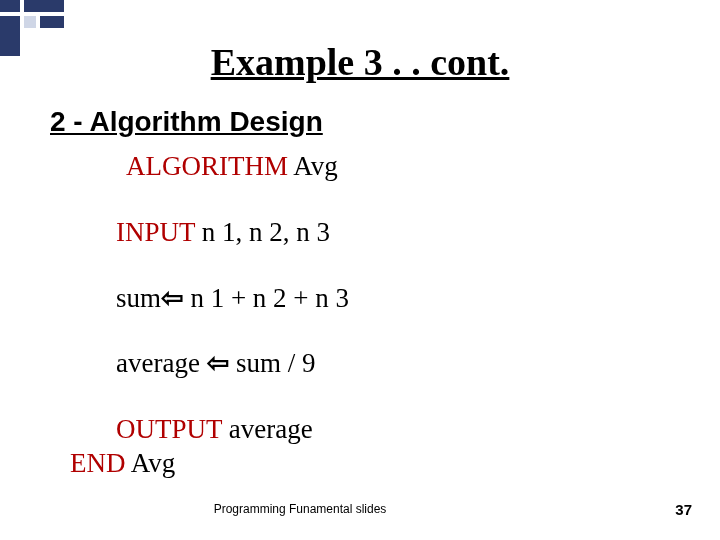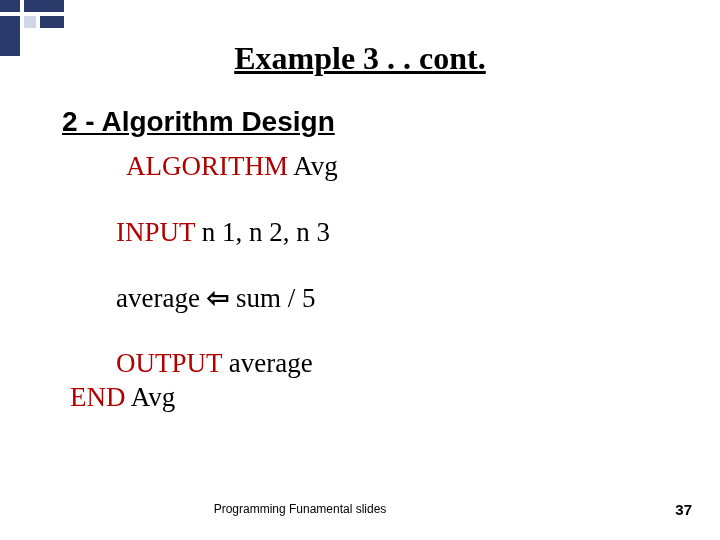--- a/index.html
+++ b/index.html
@@ -25,35 +25,34 @@
     width: 120px;
     height: 60px;
     pointer-events: none;
   }
   .title {
     position: absolute;
     top: 40px;
     left: 0;
     width: 720px;
     text-align: center;
-    font-size: 32px;
+    font-size: 38px;
     font-weight: bold;
     text-decoration: underline;
     color: #000;
   }
   .subhead {
     position: absolute;
     top: 106px;
     left: 50px;
     font-size: 28px;
     font-weight: bold;
     text-decoration: underline;
     color: #000;
     font-family: Arial, Helvetica, sans-serif;
-    margin-left: 12px;
   }
   .algo {
     position: absolute;
     top: 150px;
     left: 70px;
     font-size: 27px;
     line-height: 1.25;
     color: #000;
   }
   .algo .kw { color: #b00000; font-weight: normal; }
@@ -104,23 +103,27 @@
   <div class="algo">
     <span class="line indent1">
       <span class="kw">ALGORITHM</span>
       <span>Avg</span>
     </span>
     <span class="line indent2">
       <span class="kw">INPUT</span>
       <span>n 1, n 2, n 3</span>
     </span>
     <span class="line indent2">
+      <span>sum</span><span class="arrow">⇦</span>
+      <span>n 1 + n 2 + n 3</span>
+    </span>
+    <span class="line indent2">
       <span>average</span>
       <span class="arrow">⇦</span>
-      <span>sum / 5</span>
+      <span>sum / 9</span>
     </span>
     <span class="line indent2">
       <span class="kw">OUTPUT</span>
       <span>average</span>
     </span>
     <span class="line">
       <span class="kw">END</span>
       <span>Avg</span>
     </span>
   </div>

